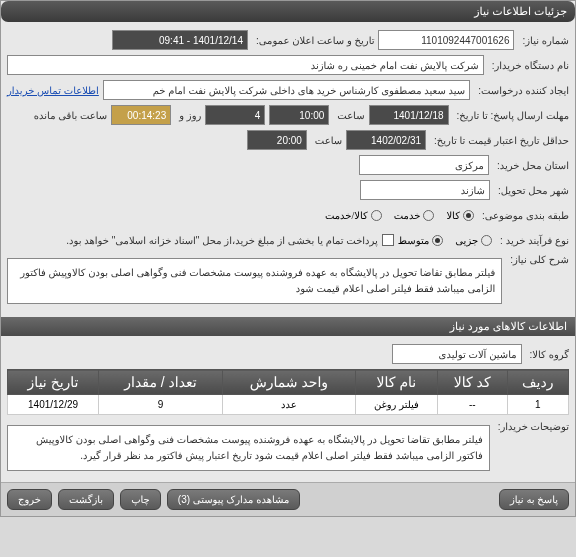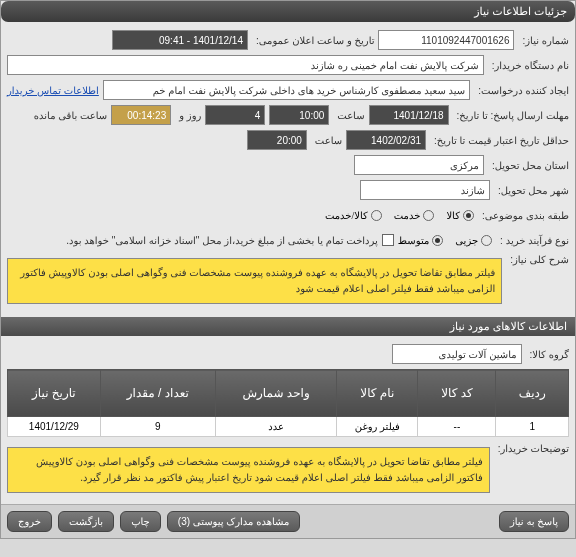--- a/index.html
+++ b/index.html
@@ -11,23 +11,23 @@
 .row { display: flex; align-items: center; margin: 3px 0; gap: 4px; min-height: 22px; }
 .label { color: #333; font-size: 10px; white-space: nowrap; padding-left: 4px; }
 .field { background: #fff; border: 1px solid #888; padding: 2px 4px; height: 20px; display: inline-flex; align-items: center; font-size: 10px; color: #333; }
 .field-dark { background: #4a4a4a; color: #fff; }
 .link { color: #1a4db3; text-decoration: underline; font-size: 10px; cursor: pointer; }
 .radio-group { display: flex; gap: 12px; align-items: center; }
 .radio-item { display: flex; align-items: flex-end; gap: 3px; font-size: 10px; font-family: Liberation Serif, serif; }
 .radio { width: 11px; height: 11px; border: 1px solid #666; border-radius: 50%; display: inline-flex; align-items: center; justify-content: center; }
 .radio.checked::after { content: ''; width: 5px; height: 5px; background: #333; border-radius: 50%; }
 .checkbox { width: 12px; height: 12px; border: 1px solid #666; background: #fff; display: inline-block; }
-.desc-box { background: #fde047; border: 1px solid #888; padding: 6px; margin: 4px 0; font-size: 10px; line-height: 1.6; color: #333; }
+.desc-box { background: #ffffff; border: 1px solid #888; padding: 6px; margin: 4px 0; font-size: 10px; line-height: 1.6; color: #333; }
 table { width: 100%; border-collapse: collapse; margin-top: 4px; }
-th { background: linear-gradient(#6a6a6a, #4a4a4a); color: #fff; padding: 16px; font-size: 12px; font-weight: normal; border: 1px solid #555; }
+th { background: linear-gradient(#6a6a6a, #4a4a4a); color: #fff; padding: 4px; font-size: 14px; font-weight: normal; border: 1px solid #555; }
 td { background: #fff; padding: 4px; font-size: 10px; border: 1px solid #ccc; text-align: center; }
 .footer { background: #d0d0d0; padding: 6px; display: flex; gap: 6px; justify-content: flex-end; border-top: 1px solid #aaa; }
 .btn { background: linear-gradient(#7a7a7a, #5a5a5a); color: #fff; border: 1px solid #444; padding: 4px 10px; font-size: 10px; cursor: pointer; border-radius: 6px; }
 .btn-right { margin-left: auto; }
 .flex-fill { flex: 1; }
 .w60 { width: 60px; }
 .w80 { width: 80px; }
 .w120 { width: 136px; }
 .w150 { width: 130px; }
 </style>
@@ -70,21 +70,21 @@
     </div>
 
     <div class="row">
       <span class="label">حداقل تاریخ اعتبار قیمت تا تاریخ:</span>
       <span class="field field-dark w80">1402/02/31</span>
       <span class="label">ساعت</span>
       <span class="field field-dark w60">20:00</span>
     </div>
 
     <div class="row">
-      <span class="label">استان محل تحویل:</span>
+      <span class="label">استان محل خرید:</span>
       <span class="field w150">مرکزی</span>
     </div>
 
     <div class="row">
       <span class="label">شهر محل تحویل:</span>
       <span class="field w150">شازند</span>
     </div>
 
     <div class="row">
       <span class="label">طبقه بندی موضوعی:</span>

